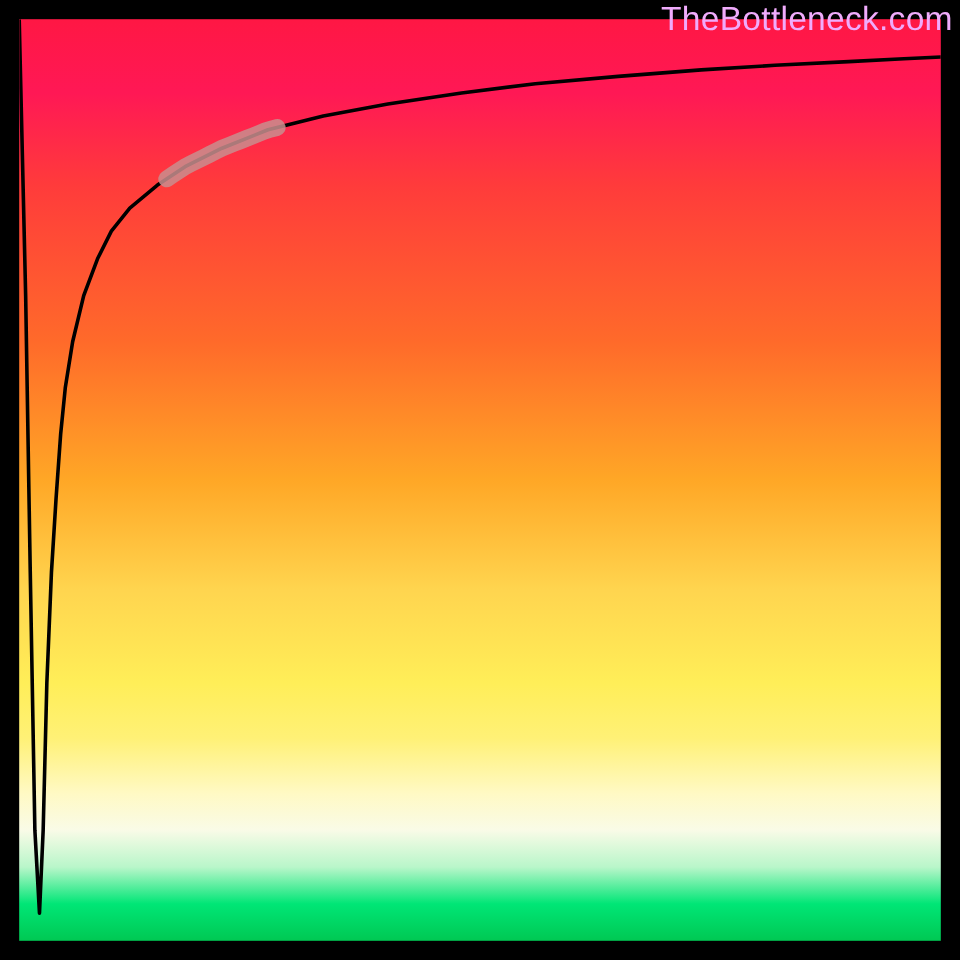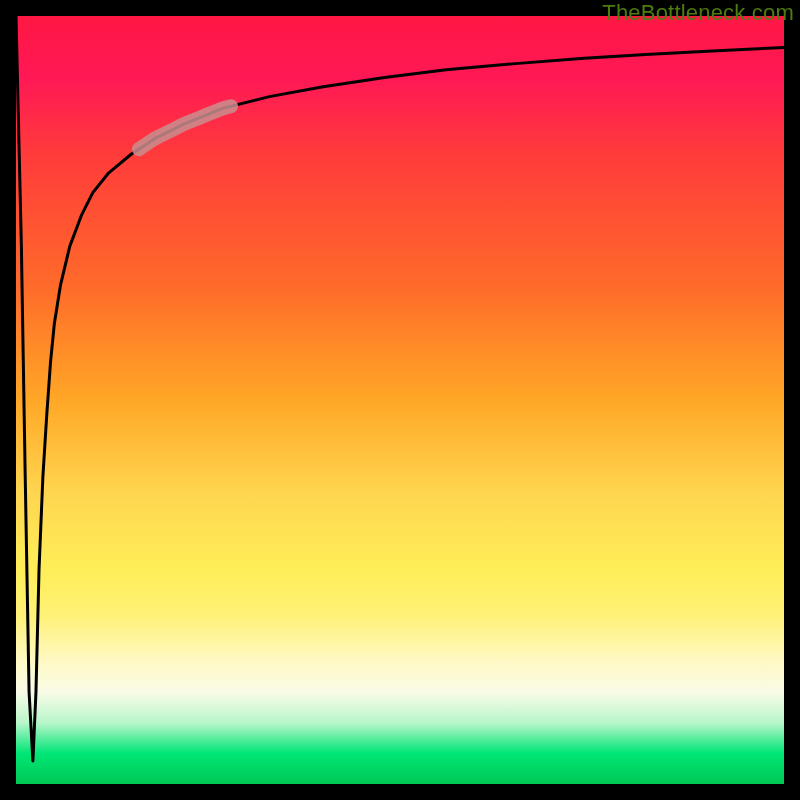--- a/index.html
+++ b/index.html
@@ -37,22 +37,22 @@
       #b9f6ca 92%,
       #00e676 96%,
       #00c853 100%
     );
     overflow: hidden;
   }
   .attribution {
     position: absolute;
     top: 0px;
     right: 6px;
-    color: #4d7c0f;
-    font-size: 22px;
+    color: #f0abfc;
+    font-size: 28px;
     font-weight: 500;
     letter-spacing: 0.2px;
     z-index: 5;
   }
   svg.curve {
     position: absolute;
     left: 0;
     top: 0;
     width: 768px;
     height: 768px;

